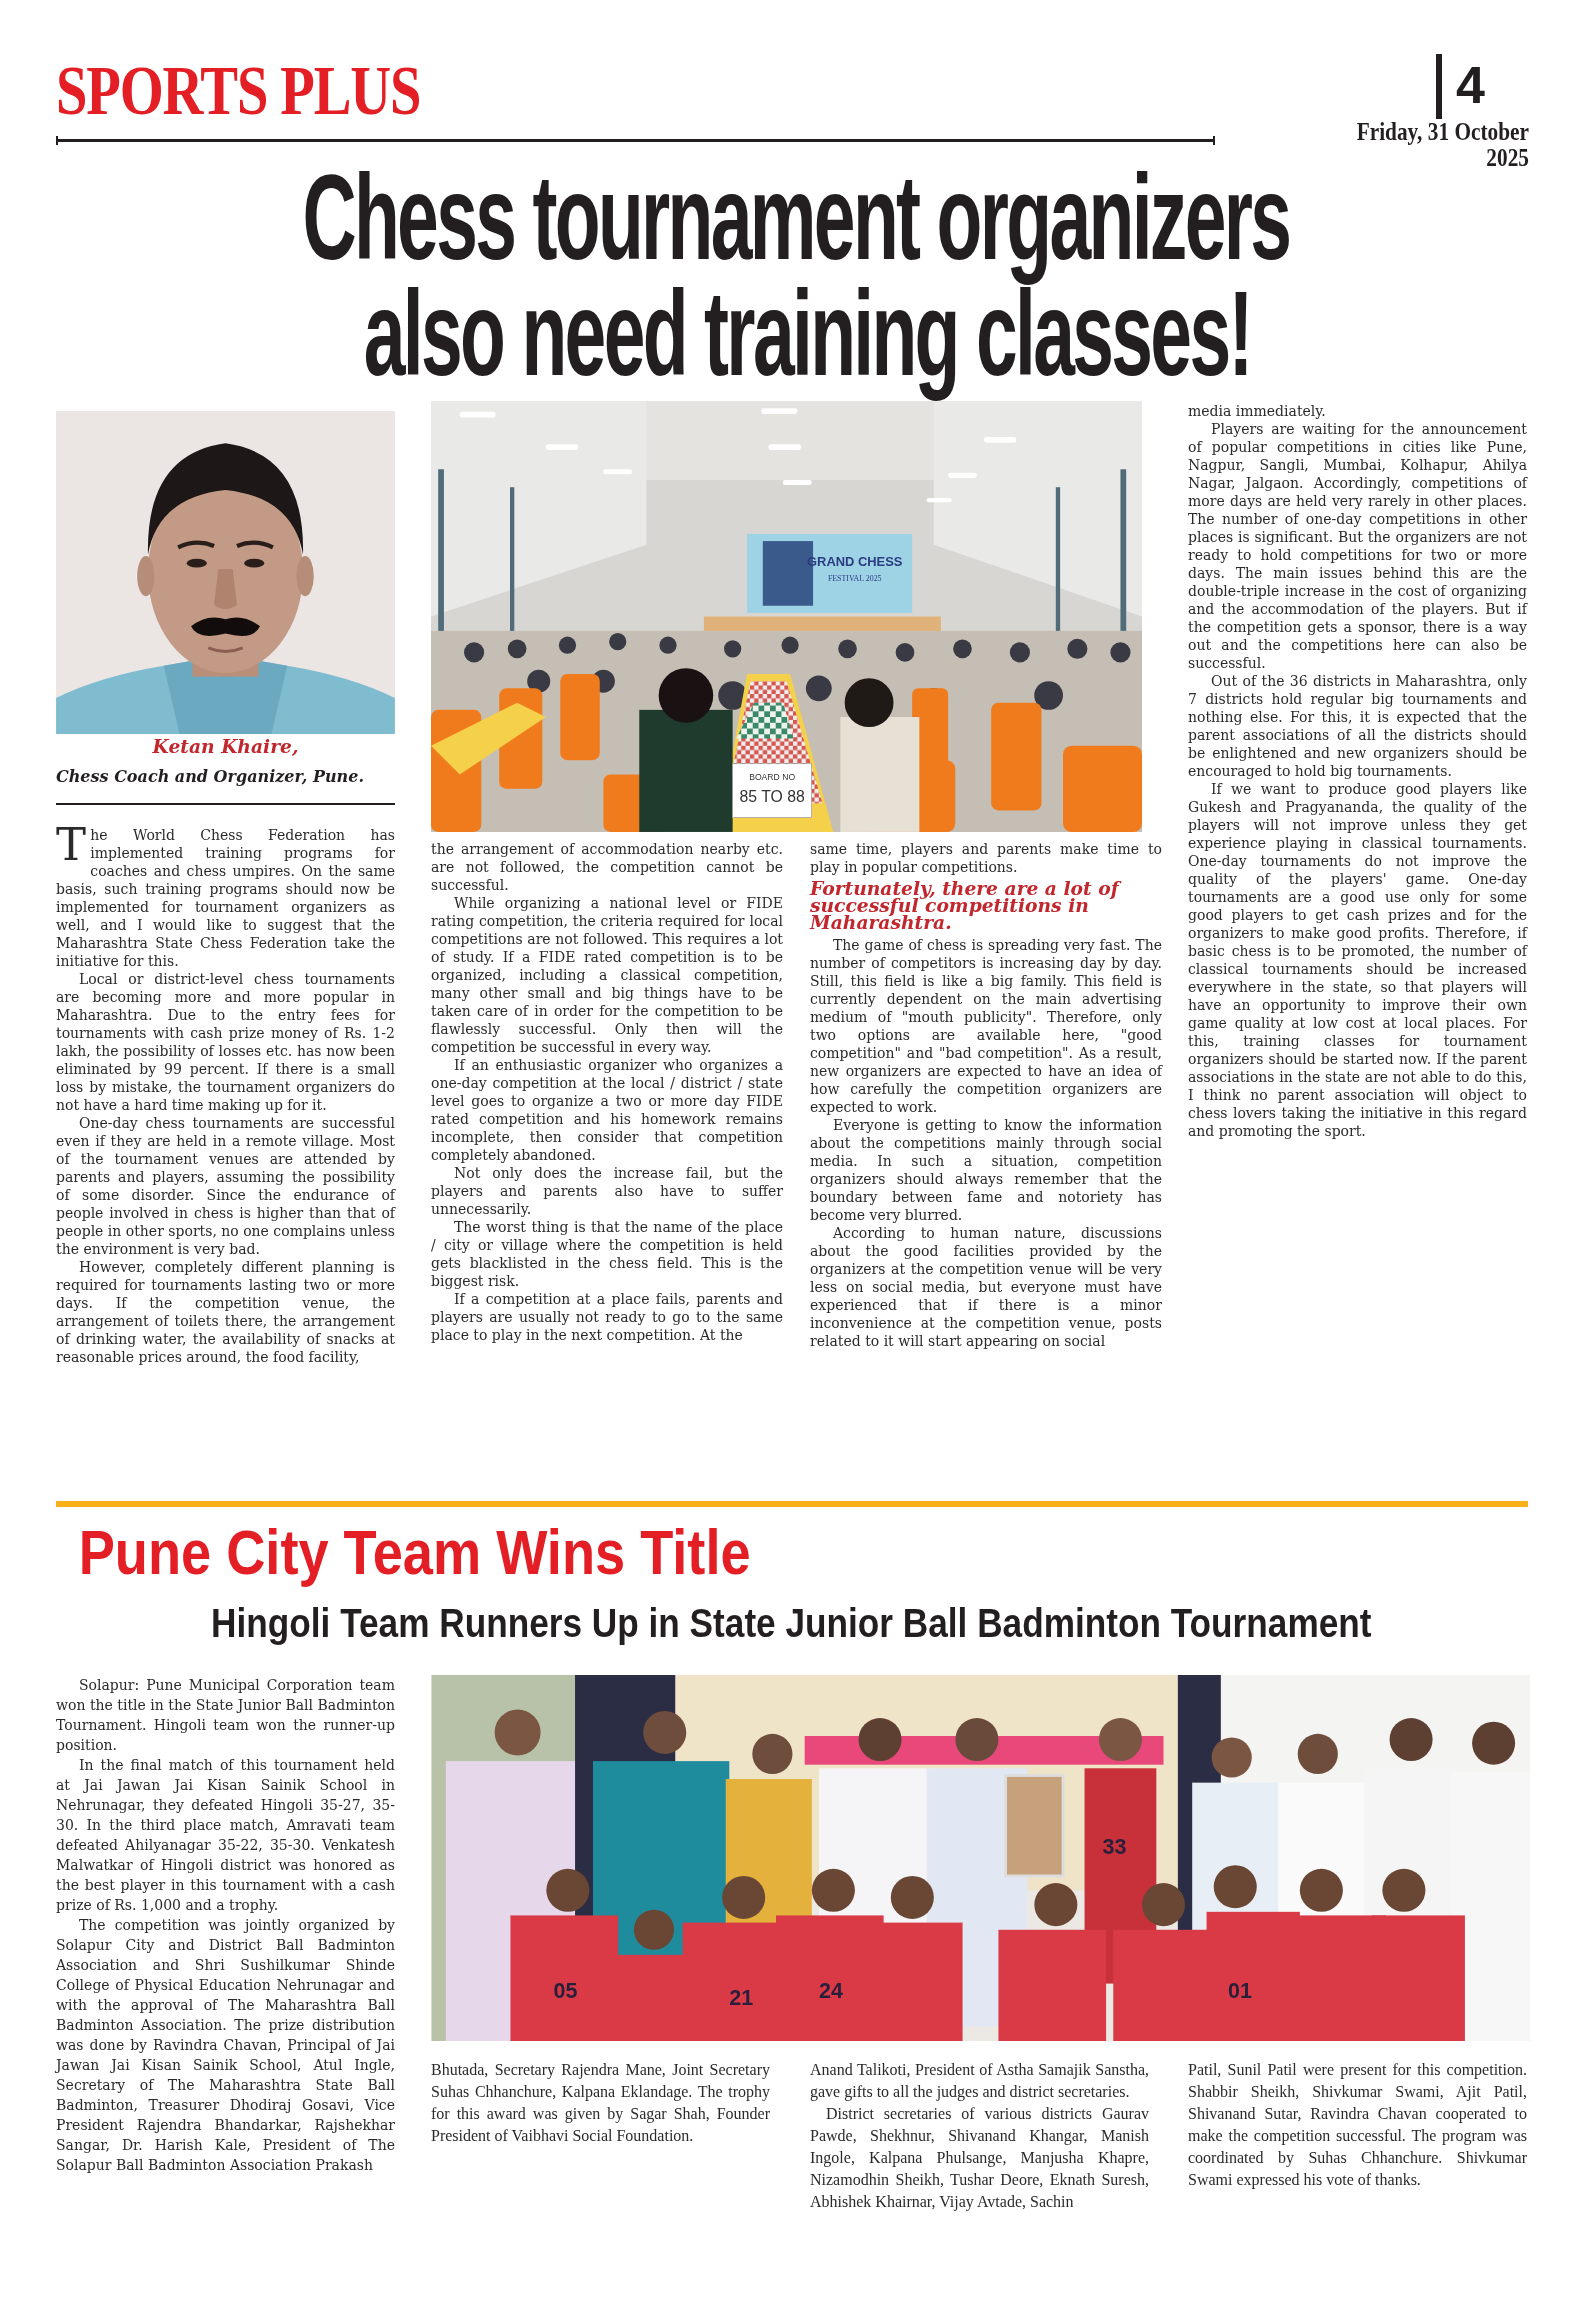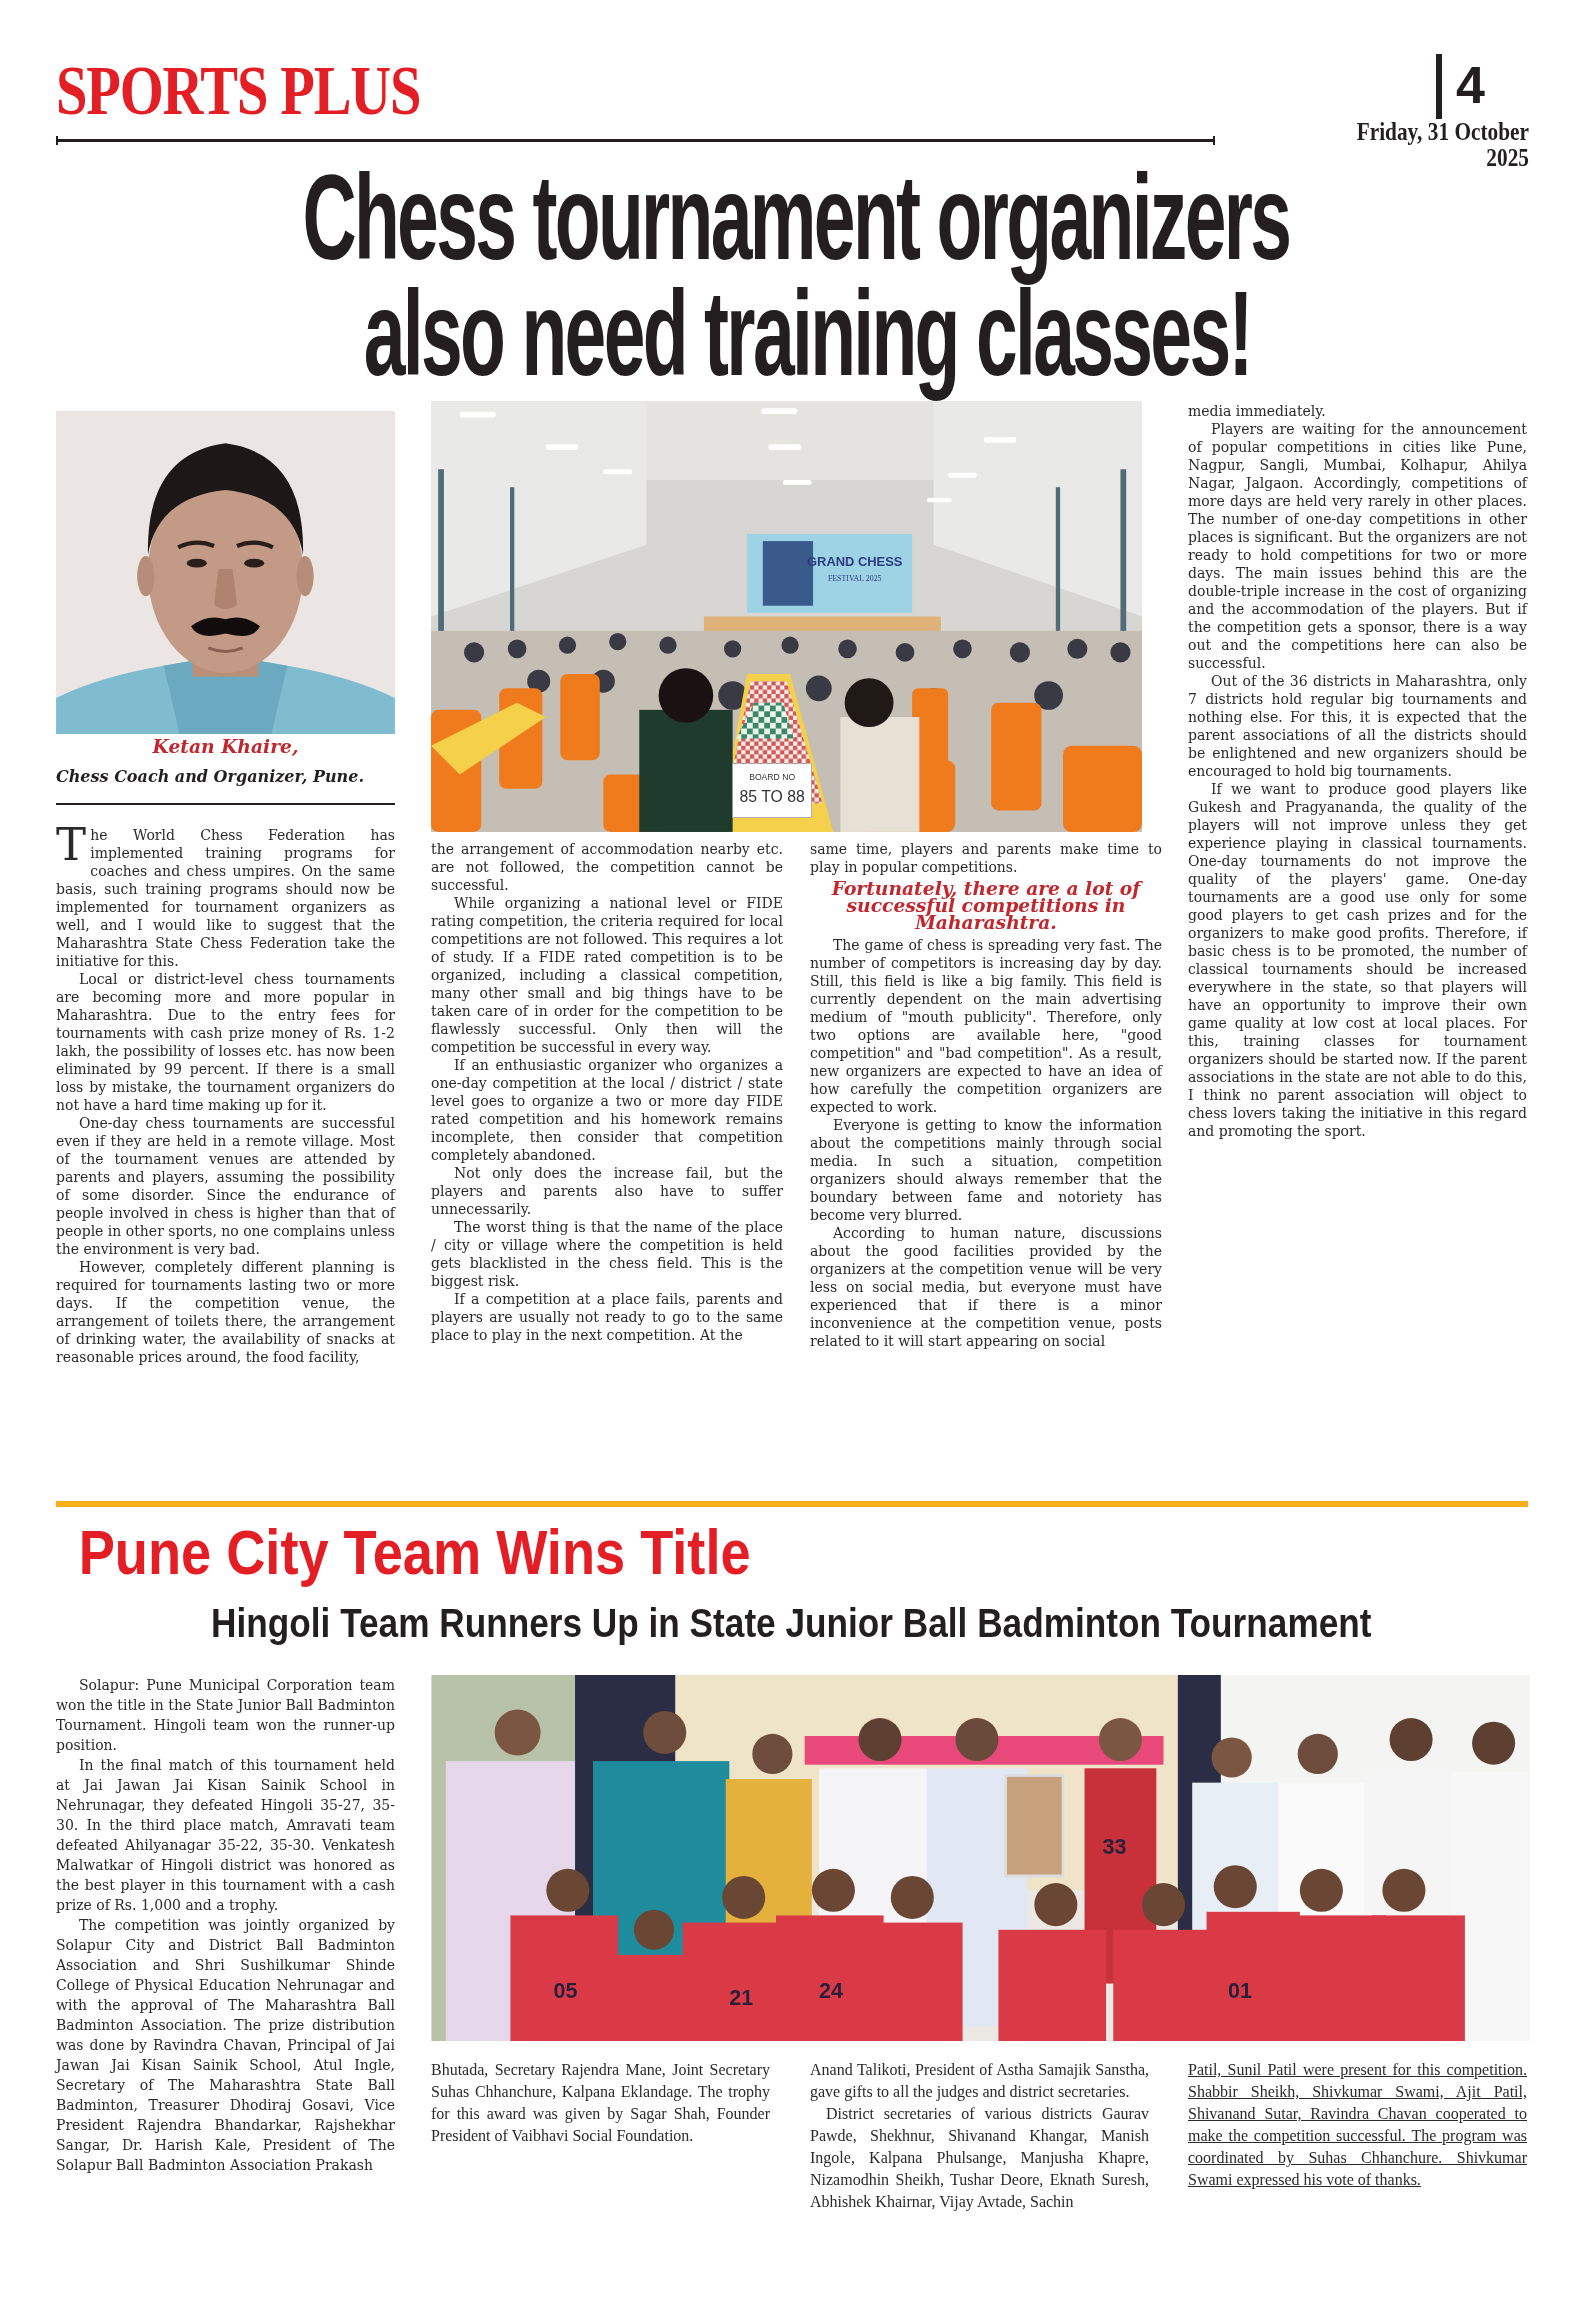--- a/index.html
+++ b/index.html
@@ -20,32 +20,32 @@
   .byline-role { left: 56px; top: 767px; width: 339px; text-align: left; font-family: "DejaVu Serif", serif; font-style: italic; font-weight: bold; font-size: 16px; }
   .byline-rule { left: 56px; top: 803px; width: 339px; height: 2.2px; background: #231f20; }
   .col { font-family: "DejaVu Serif", serif; font-size: 14px; line-height: 18px; text-align: justify; color: #2a2a2a; }
   .col p { margin: 0; text-indent: 23px; }
   .col p.noindent { text-indent: 0; }
   .dropcap { float: left; font-size: 45px; line-height: 36px; margin: 1.4px 4.3px 0 0; font-family: "DejaVu Serif", serif; }
   .c1 { left: 56px; top: 826px; width: 339px; }
   .c2 { left: 431px; top: 840px; width: 352px; }
   .c3 { left: 810px; top: 840px; width: 352px; }
   .c4 { left: 1188px; top: 402px; width: 339px; }
-  .pull { text-align: center; font-family: "DejaVu Serif", serif; font-style: italic; font-weight: bold; color: #c1272d; font-size: 18.7px; line-height: 17px; margin: 4.3px 0 4.3px 0; }
+  .pull { text-align: left; font-family: "DejaVu Serif", serif; font-style: italic; font-weight: bold; color: #c1272d; font-size: 18.7px; line-height: 17px; margin: 4.3px 0 4.3px 0; }
   .chess-photo { left: 431px; top: 401px; width: 711px; height: 431px; overflow: hidden; }
   .orange-rule { left: 56px; top: 1501px; width: 1472px; height: 5.7px; background: #fbb017; }
   .title2 { left: 0; top: 1521px; width: 1583px; text-align: left; font-family: "Liberation Sans", sans-serif; font-weight: bold; color: #e31e24; font-size: 63px; line-height: 1; margin-left: 24px; }
   .title2 span { display: inline-block; transform: scaleX(0.86); }
   .subtitle { left: 0; top: 1603px; width: 1583px; text-align: center; font-family: "Liberation Sans", sans-serif; font-weight: bold; font-size: 40px; line-height: 1; }
   .subtitle span { display: inline-block; transform: scaleX(0.88); white-space: nowrap; }
   .b1 { left: 56px; top: 1675px; width: 339px; }
   .team-photo { left: 431px; top: 1675px; width: 1099px; height: 366px; overflow: hidden; }
   .b2 { left: 431px; top: 2059px; width: 339px; }
   .b3 { left: 810px; top: 2059px; width: 339px; }
-  .b4 { left: 1188px; top: 2059px; width: 339px; text-decoration: underline; }
+  .b4 { left: 1188px; top: 2059px; width: 339px; }
   .bcol { font-family: "Liberation Serif", serif; font-size: 16px; line-height: 22px; }
   .bcol p { text-indent: 16px; }
   .b1 { font-family: "DejaVu Serif", serif; font-size: 14px; line-height: 20px; }
   .b1 p { text-indent: 23px; }
   svg { display: block; }
 </style>
 </head>
 <body>
 
 <div class="abs masthead">SPORTS PLUS</div>

